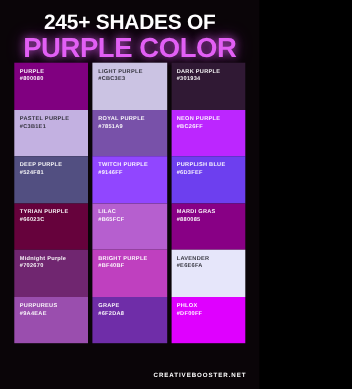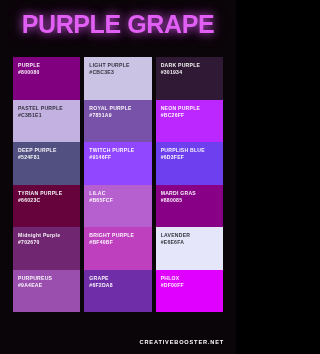--- a/index.html
+++ b/index.html
@@ -98,21 +98,22 @@
     letter-spacing: 0.85px;
     white-space: nowrap;
   }
 </style>
 </head>
 <body>
 
 <div id="poster" style="background: rgb(10, 5, 8);">
 
   <div class="header">
-    <span class="title-line2" style="color: rgb(226, 95, 245);">PURPLE GRAPE</span>
+    <span class="title-line1">245+ SHADES OF</span>
+    <span class="title-line2" style="color: rgb(226, 95, 245);">PURPLE COLOR</span>
   </div>
 
   <div class="grid" id="grid">
       <div class="swatch" style="background: rgb(128, 0, 128);">
         <span class="sw-name light-text">PURPLE</span>
         <span class="sw-hex light-text">#800080</span>
       </div>
       <div class="swatch" style="background: rgb(203, 195, 227);">
         <span class="sw-name dark-text">LIGHT PURPLE</span>
         <span class="sw-hex dark-text">#CBC3E3</span>

